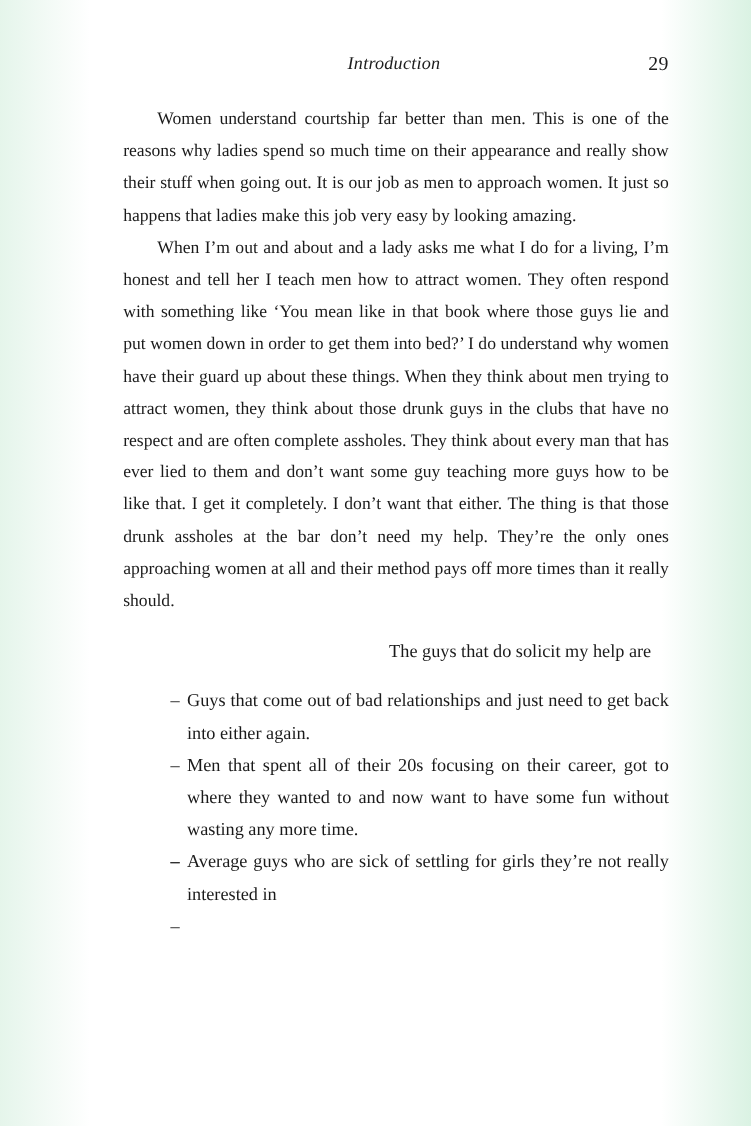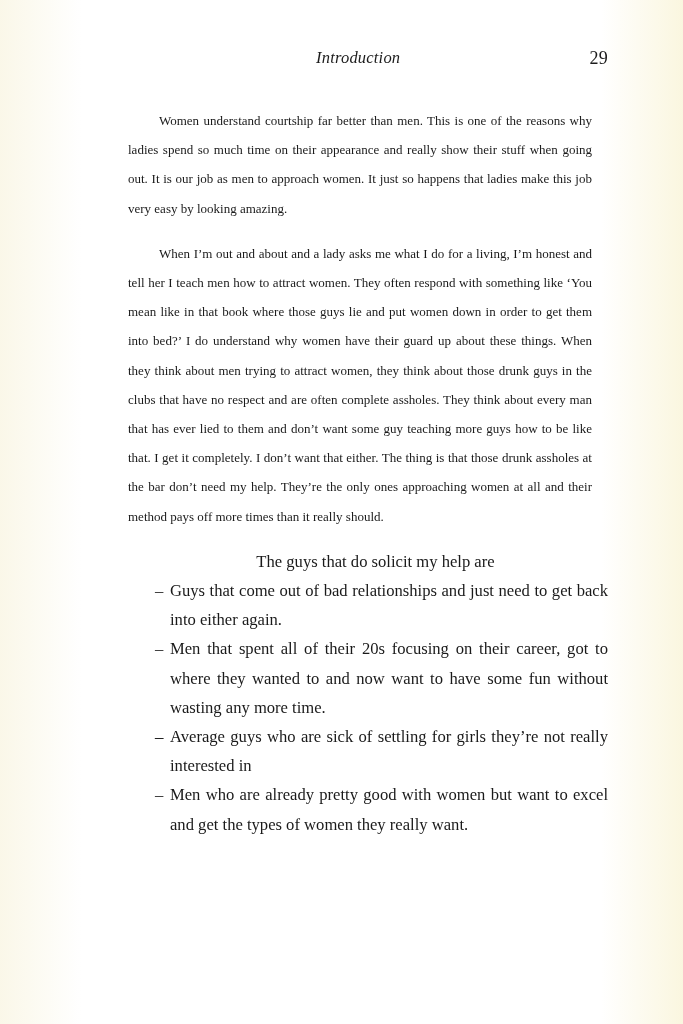--- a/index.html
+++ b/index.html
@@ -17,21 +17,21 @@
     position: relative;
     -webkit-font-smoothing: antialiased;
   }
 
   .page {
     position: absolute;
     left: 0;
     top: 0;
     width: 683px;
     height: 1024px;
-    background: #fde047;
+    background: #22c55e;
   }
 
   
   .paper-texture {
     position: absolute;
     inset: 0;
     background:
       linear-gradient(90deg, rgba(250,250,250,0.9) 0%, rgba(255,255,255,1) 12%, rgba(255,255,255,1) 88%, rgba(250,250,250,0.85) 100%);
     pointer-events: none;
   }
@@ -68,35 +68,35 @@
     color: #1c1c1c;
     letter-spacing: 0.3px;
   }
 
   
   .body-block {
     margin-top: 4px;
   }
 
   p.para {
-    margin: 16px;
-    font-size: 13px;
+    margin: 0;
+    font-size: 16px;
     line-height: 29.2px;
     text-align: justify;
     text-justify: inter-word;
     text-indent: 31px;
     color: #1a1a1a;
     hyphens: none;
   }
 
   p.lead-in {
-    margin: 0;
+    margin: 16px;
     font-size: 16.6px;
     line-height: 29.2px;
-    text-align: center;
+    text-align: right;
     text-indent: 31px;
     color: #1a1a1a;
   }
 
   
   ul.dash-list {
     list-style: none;
     margin: 0;
     padding: 0;
   }
@@ -153,21 +153,20 @@
         </li>
         <li class="no-justify">
           <span class="dash-marker">–</span>
         </li>
         <li>
           <span class="dash-marker">–</span>
           <span>Average guys who are sick of settling for girls they’re not really interested in</span>
         </li>
         <li>
           <span class="dash-marker">–</span>
-          <span>Men who are already pretty good with women but want to excel and get the types of women they really want.</span>
         </li>
       </ul>
 
 
 
     </div>
   </div>
 </div>
 
 </body></html>

